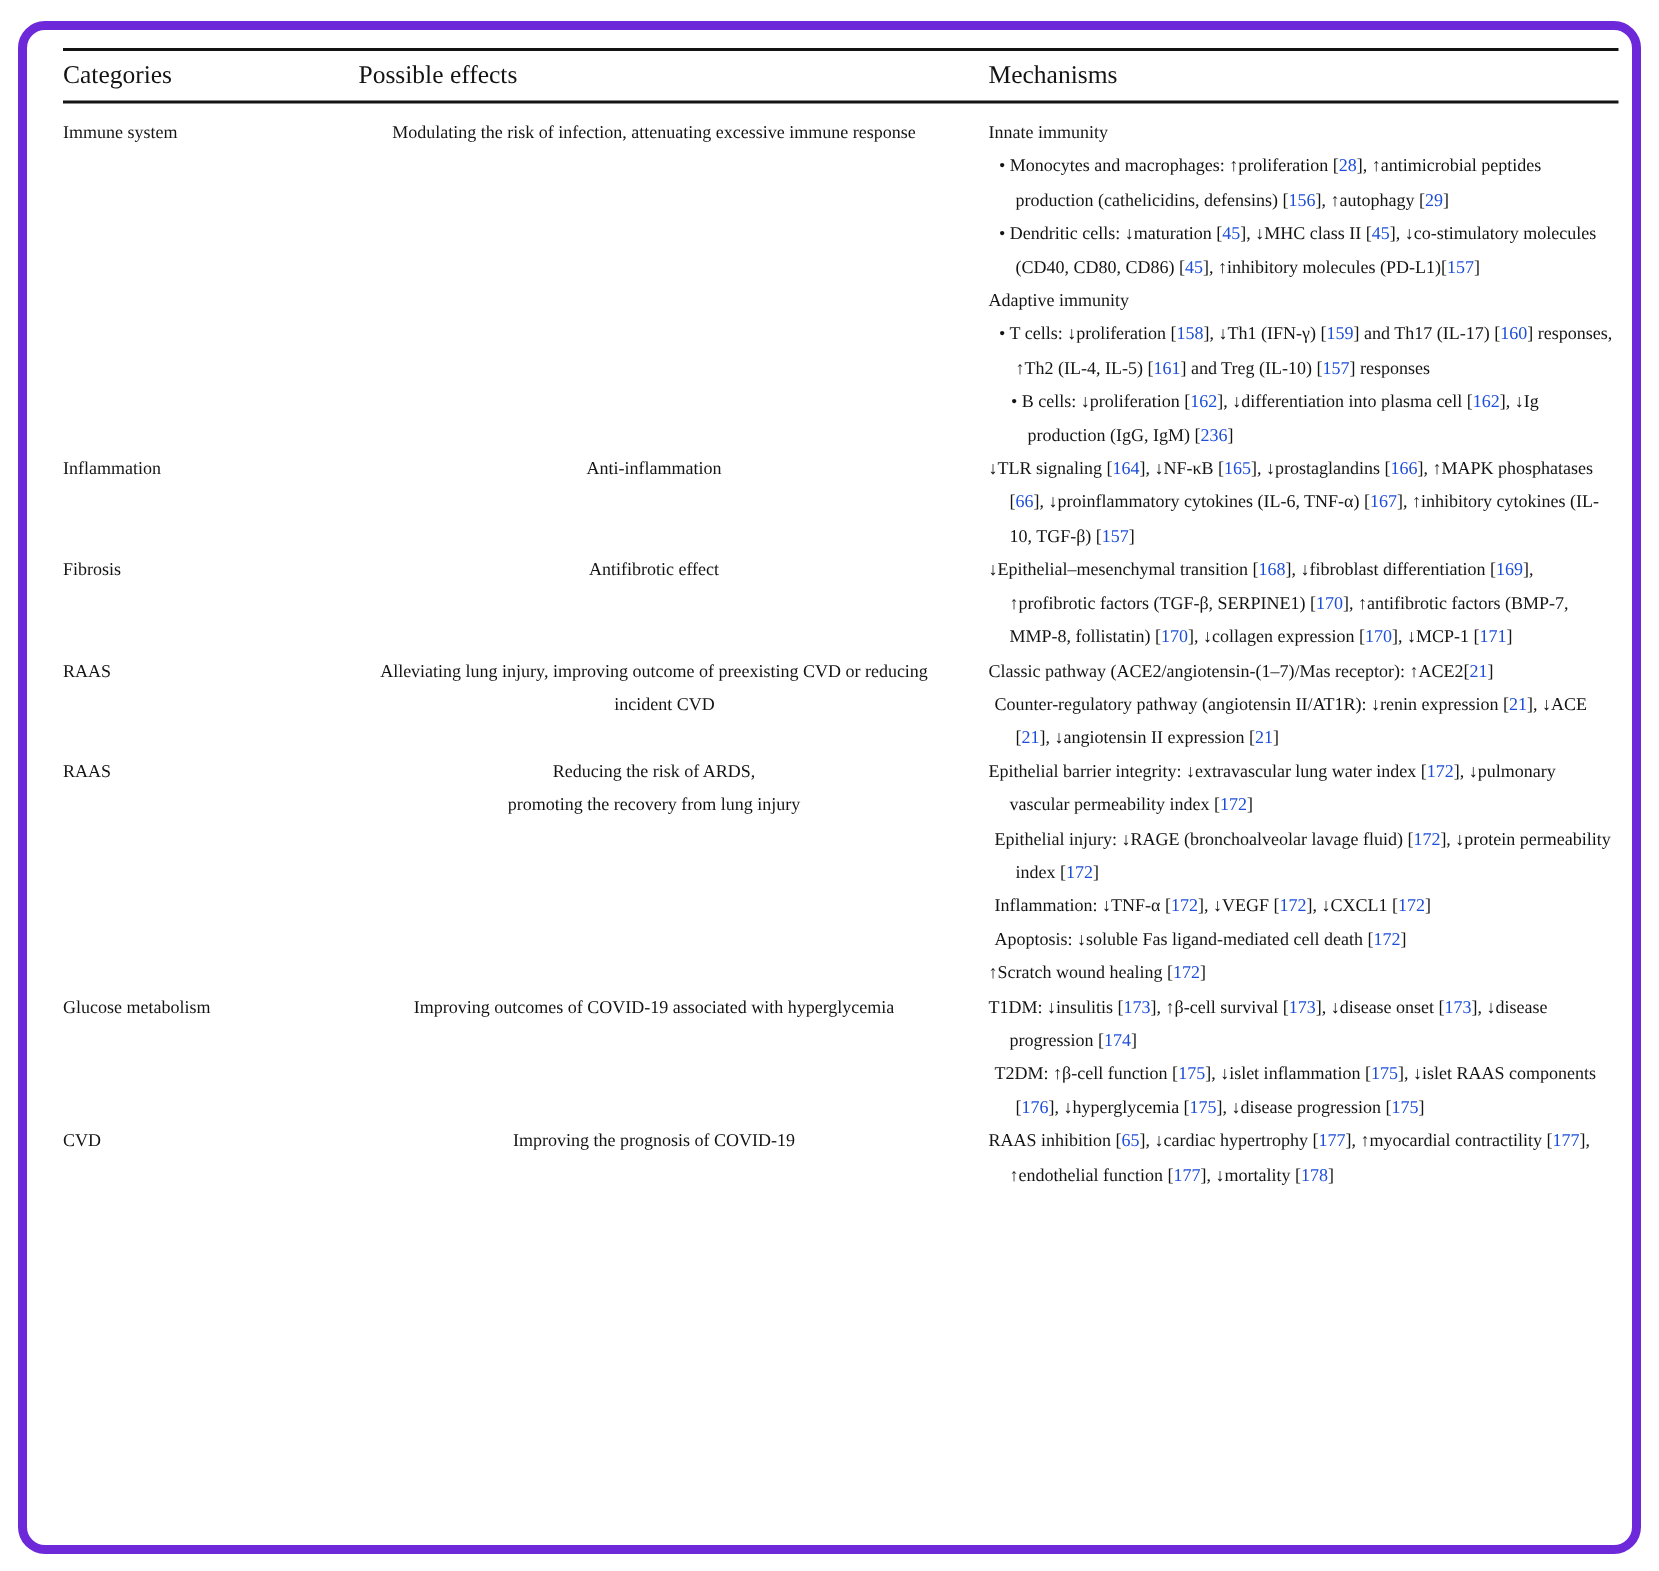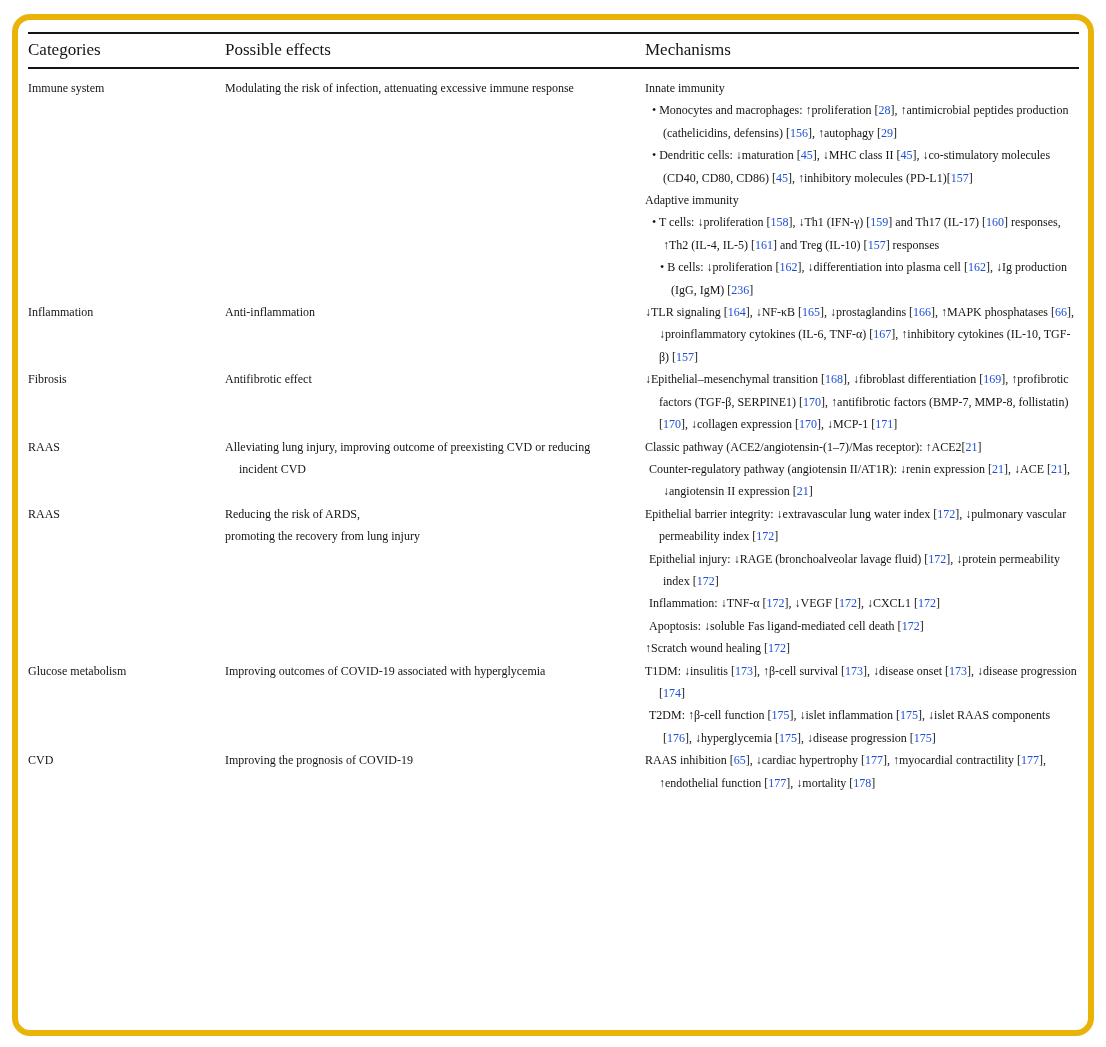--- a/index.html
+++ b/index.html
@@ -2,31 +2,31 @@
 <html><head>
 <meta charset="utf-8">
 <style>
   html,body{margin:0;padding:0;}
   body{
     width:1106px;height:1047px;background:#ffffff;position:relative;
     font-family:"Liberation Serif","DejaVu Serif",serif;color:#141414;
   }
   .frame{
     position:absolute;left:12px;top:14px;width:1082px;height:1022px;
-    box-sizing:border-box;border:6px solid #eab308;border-radius:18px;
-    background:#ffffff;overflow:hidden;padding:12px 9px 0 10px;
+    box-sizing:border-box;border:6px solid #6d28d9;border-radius:18px;
+    background:#ffffff;overflow:hidden;padding:12px 9px 0 24px;
   }
   .rule{border-top:2px solid #141414;height:0;}
   .header-grid,.row{display:grid;grid-template-columns:197px 420px 1fr;}
   .header-grid{padding:5px 0 6px 0;}
   .hcell{font-size:17px;line-height:22px;}
   .tbody{margin-top:8px;}
   .cell{font-size:12px;line-height:22.4px;}
   .cat{padding-right:10px;}
-  .eff{padding-right:26px;}
+  .eff{padding-right:26px;text-align:center;}
   .mech{padding-right:0;}
   .p{margin:0;}
   .hang{padding-left:14px;text-indent:-14px;}
   .hang2{padding-left:18px;text-indent:-14px;}
   .plain{padding-left:0;text-indent:0;}
   .italic{}
   .bullet{padding-left:18px;text-indent:-11px;}
   .bullet2{padding-left:26px;text-indent:-11px;}
   .cite{color:#1d4ed8;}
 </style>

